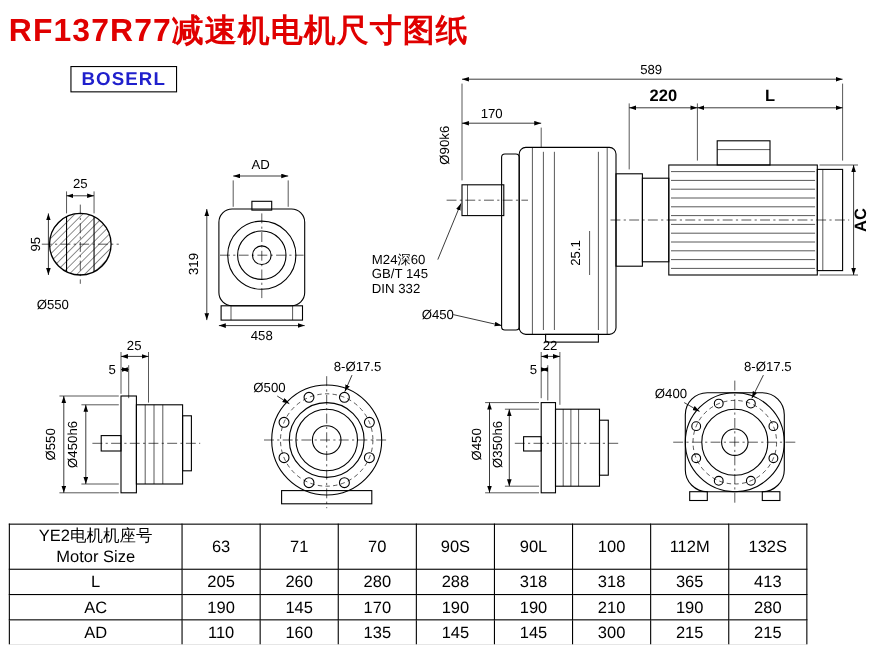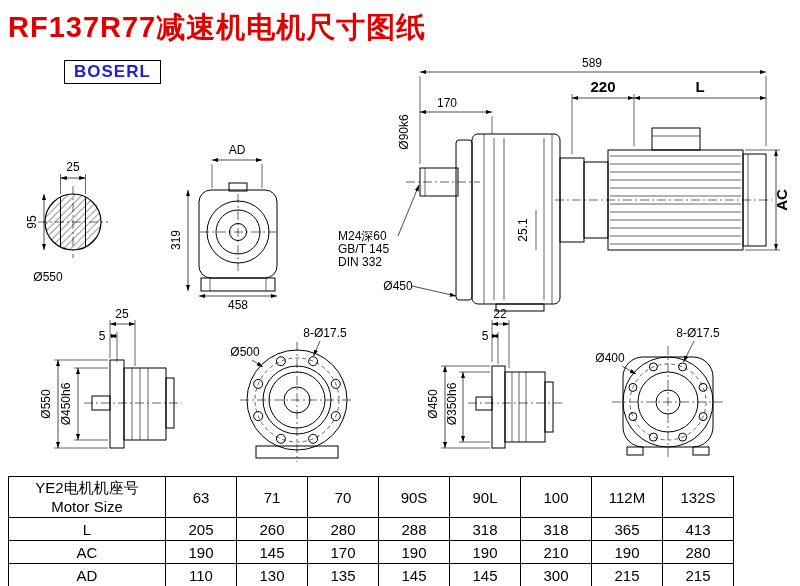--- a/index.html
+++ b/index.html
@@ -303,21 +303,21 @@
         <td>170</td>
         <td>190</td>
         <td>190</td>
         <td>210</td>
         <td>190</td>
         <td>280</td>
       </tr>
       <tr>
         <td>AD</td>
         <td>110</td>
-        <td>130</td>
+        <td>160</td>
         <td>135</td>
         <td>145</td>
         <td>145</td>
         <td>300</td>
         <td>215</td>
         <td>215</td>
       </tr>
     </tbody>
   </table>
 

